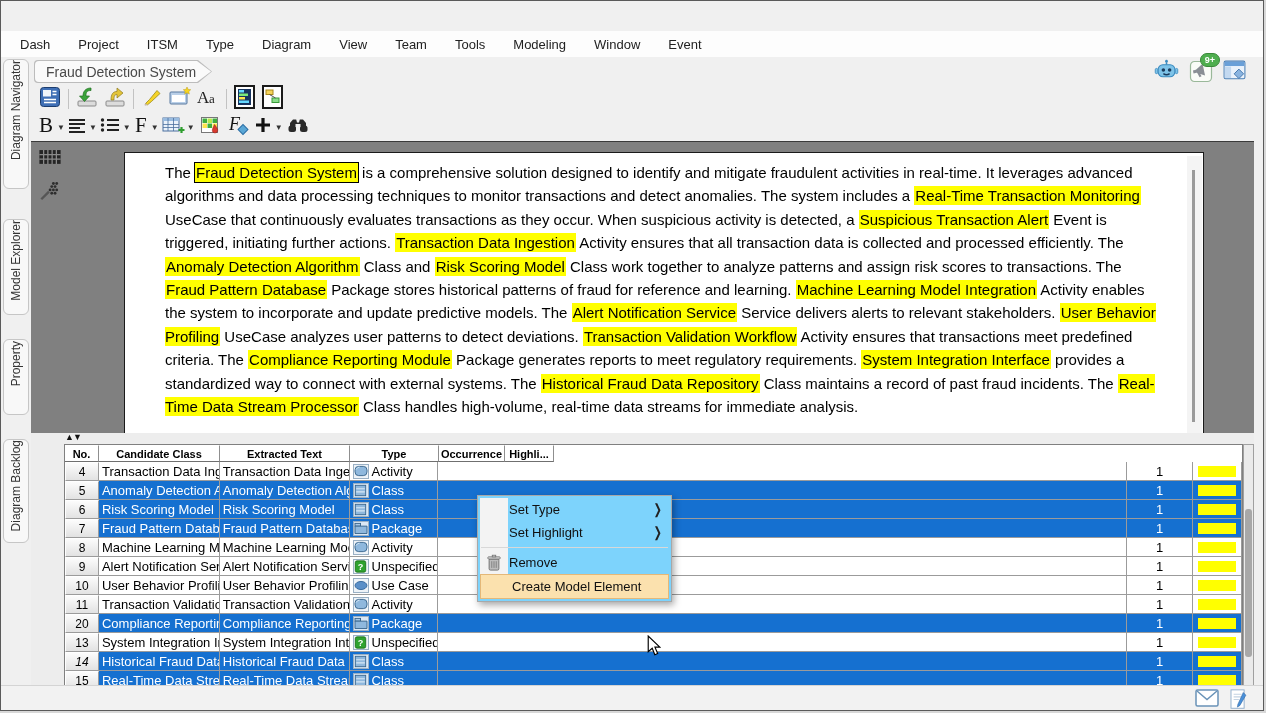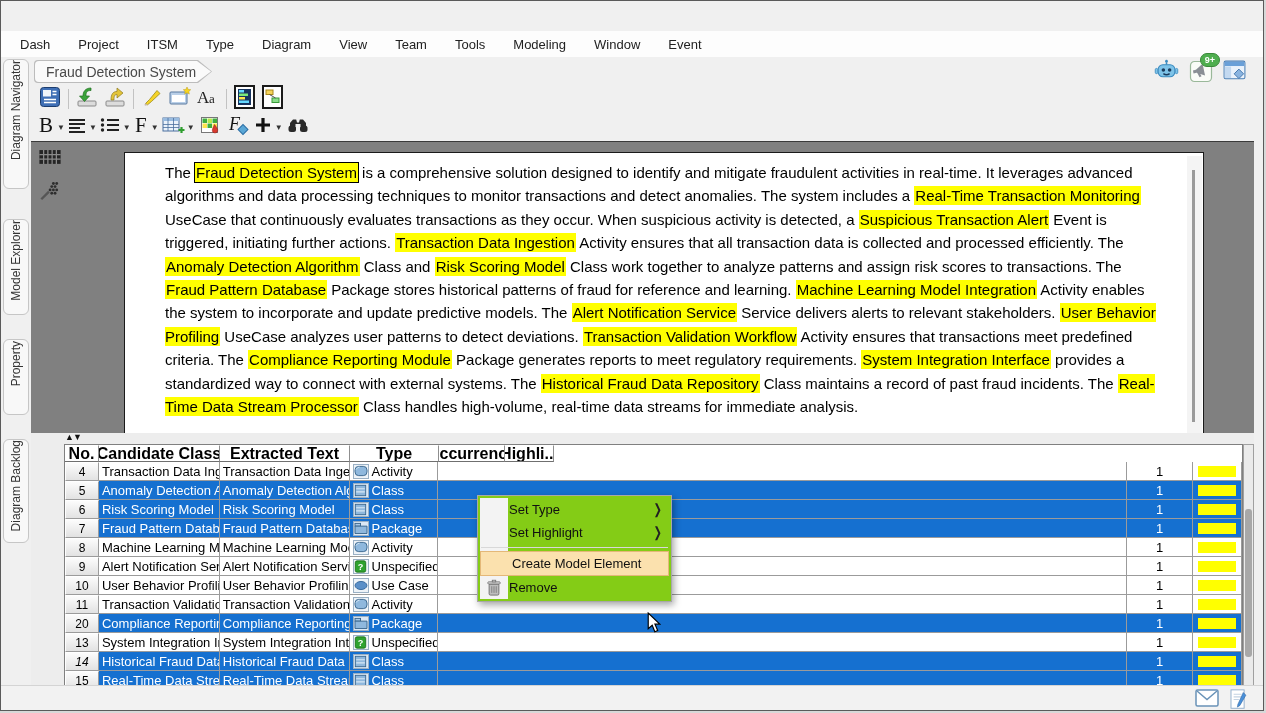--- a/index.html
+++ b/index.html
@@ -69,21 +69,21 @@
   .hl { background:#ffff00; padding:1px 1px; }
   .hl-sel { outline:1px solid #000; }
 
   
   .bottom-panel { position:absolute; left:30px; top:432px; width:1223px; height:256px; background:#ededed; }
   .sort-ctrl { position:absolute; left:34px; top:-1px; font-size:9px; color:#111; letter-spacing:-1px; cursor:default; }
   .ctable { position:absolute; left:33px; top:11px; width:1179px; background:#ffffff;
             border:1px solid #808080; font-size:13px; }
   .t-head { display:flex; height:17px; }
   .th { border-right:1px solid #8f8f8f; border-bottom:1px solid #6f6f6f; border-top:1px solid #fff;
-        font-weight:bold; font-size:16px; display:flex; align-items:center; justify-content:center;
+        font-weight:bold; font-size:11px; display:flex; align-items:center; justify-content:center;
         background:#ffffff; overflow:hidden; white-space:nowrap; cursor:default; }
   .tr { display:flex; height:19px; }
   .td { border-right:1px solid #9b9b9b; border-bottom:1px solid #9b9b9b; display:flex;
         align-items:center; padding:0 3px; overflow:hidden; white-space:nowrap; background:#fff; }
   .td-no { justify-content:center; background:linear-gradient(#fcfcfc,#e2e2e2); font-size:12px;
            border:1px solid #9b9b9b; border-top-color:#ffffff; border-left-color:#ffffff; }
   .tr.selected .td:not(.td-no) { background:#1570d0; color:#fff; }
   .type-chip { width:16px; height:15px; margin-right:3px; flex:0 0 auto;
                background:#eef3f8; border:1px solid #9ab0c4; display:flex;
                align-items:center; justify-content:center; }
@@ -95,21 +95,21 @@
   .tbl-scroll-thumb { position:absolute; left:1px; top:64px; width:7px; height:148px;
                       background:#a8a8a8; border-radius:3px; }
 
   
   .statusbar { position:absolute; left:0; bottom:0; width:100%; height:25px; background:#f2f2f2;
                border-top:1px solid #d4d4d4; }
   .status-icon { position:absolute; top:3px; width:22px; height:18px; }
   .status-mail { right:46px; } .status-log { right:12px; }
 
   
-  .context-menu { position:absolute; left:476px; top:494px; width:195px; background:#84cc16;
+  .context-menu { position:absolute; left:476px; top:494px; width:195px; background:#7dd3fc;
                   border:1px solid #a8a8a8; box-shadow:2px 3px 7px rgba(0,0,0,.35);
                   padding:2px 0; z-index:50; }
   .context-menu::before { content:""; position:absolute; left:2px; top:2px; bottom:2px; width:28px;
                   background:#f3f3f3; }
   .cm-item { position:relative; height:23px; display:flex; align-items:center; font-size:13px;
              color:#111; cursor:default; }
   .cm-gutter { width:31px; flex:0 0 auto; display:flex; align-items:center; justify-content:center; z-index:1; }
   .cm-label { z-index:1; }
   .cm-arrow { margin-left:auto; margin-right:9px; font-size:12px; color:#222; z-index:1; }
   .cm-item.hover { background:#fbe1ae; border:1px solid #e4b878; margin:0 2px; height:25px; }
@@ -710,33 +710,33 @@
         <span class="cm-gutter"></span>
         <span class="cm-label">Set Type</span>
         <span class="cm-arrow" style="font-size: 10px; transform: scaleY(1.4);">❯</span>
       </div>
       <div class="cm-item">
         <span class="cm-gutter"></span>
         <span class="cm-label">Set Highlight</span>
         <span class="cm-arrow" style="font-size: 10px; transform: scaleY(1.4);">❯</span>
       </div>
       <div class="cm-sep"></div>
-      <div class="cm-item hover">
-        <span class="cm-gutter"></span>
-        <span class="cm-label">Create Model Element</span>
-        <span class="cm-cursor"><svg width="14" height="21" viewBox="0 0 13 20">
-            <path d="M1 1 L1 16 L4.8 12.6 L7.3 18.8 L10 17.6 L7.4 11.6 L12 11.6 Z" fill="#fff" stroke="#000" stroke-width="1.1"></path>
-          </svg></span>
-      </div>
       <div class="cm-item">
         <span class="cm-gutter">
           <svg width="16" height="18" viewBox="0 0 18 20">
             <rect x="3.5" y="5.5" width="11" height="12.5" rx="1.5" fill="#bdbdbd" stroke="#6a6a6a"></rect>
             <rect x="2" y="3" width="14" height="2.6" rx="1" fill="#cdcdcd" stroke="#6a6a6a" stroke-width=".8"></rect>
             <rect x="7" y="1.2" width="4" height="2" fill="#cdcdcd" stroke="#6a6a6a" stroke-width=".8"></rect>
             <path d="M6.5 8v7.5M9 8v7.5M11.5 8v7.5" stroke="#7a7a7a"></path>
           </svg>
         </span>
         <span class="cm-label">Remove</span>
       </div>
+      <div class="cm-item hover">
+        <span class="cm-gutter"></span>
+        <span class="cm-label">Create Model Element</span>
+        <span class="cm-cursor"><svg width="14" height="21" viewBox="0 0 13 20">
+            <path d="M1 1 L1 16 L4.8 12.6 L7.3 18.8 L10 17.6 L7.4 11.6 L12 11.6 Z" fill="#fff" stroke="#000" stroke-width="1.1"></path>
+          </svg></span>
+      </div>
     </div>
 
 </div>
 
 </body></html>

